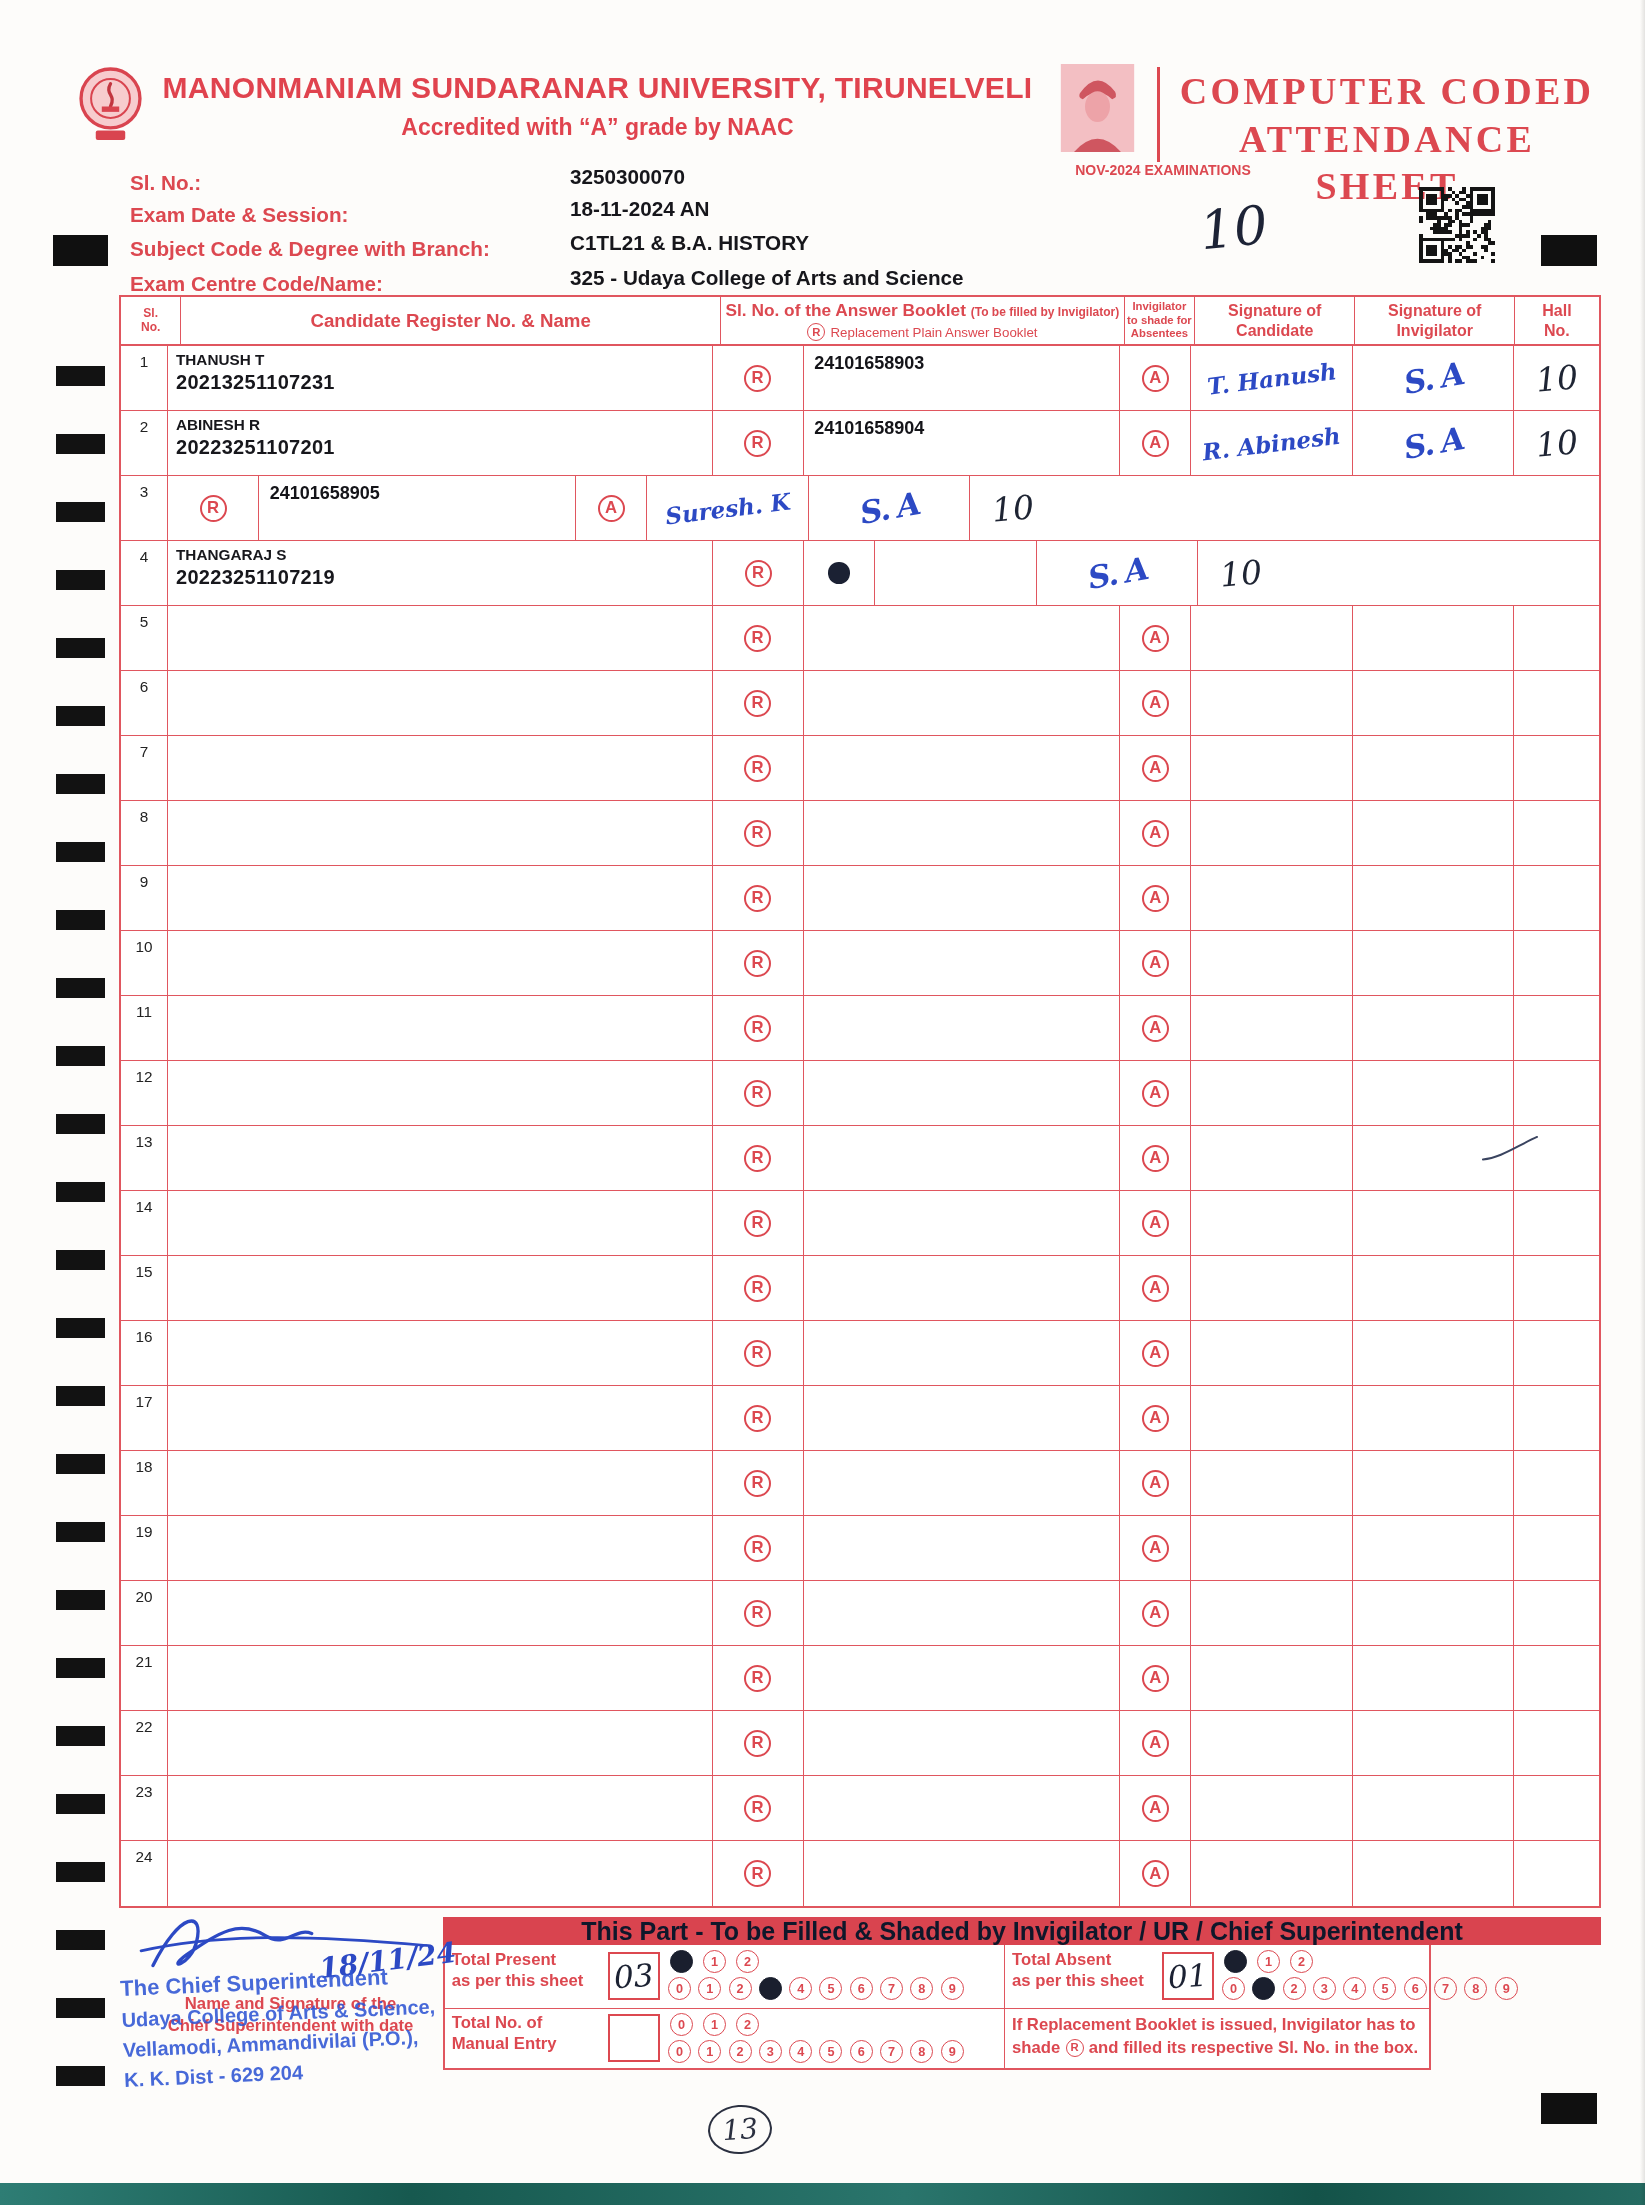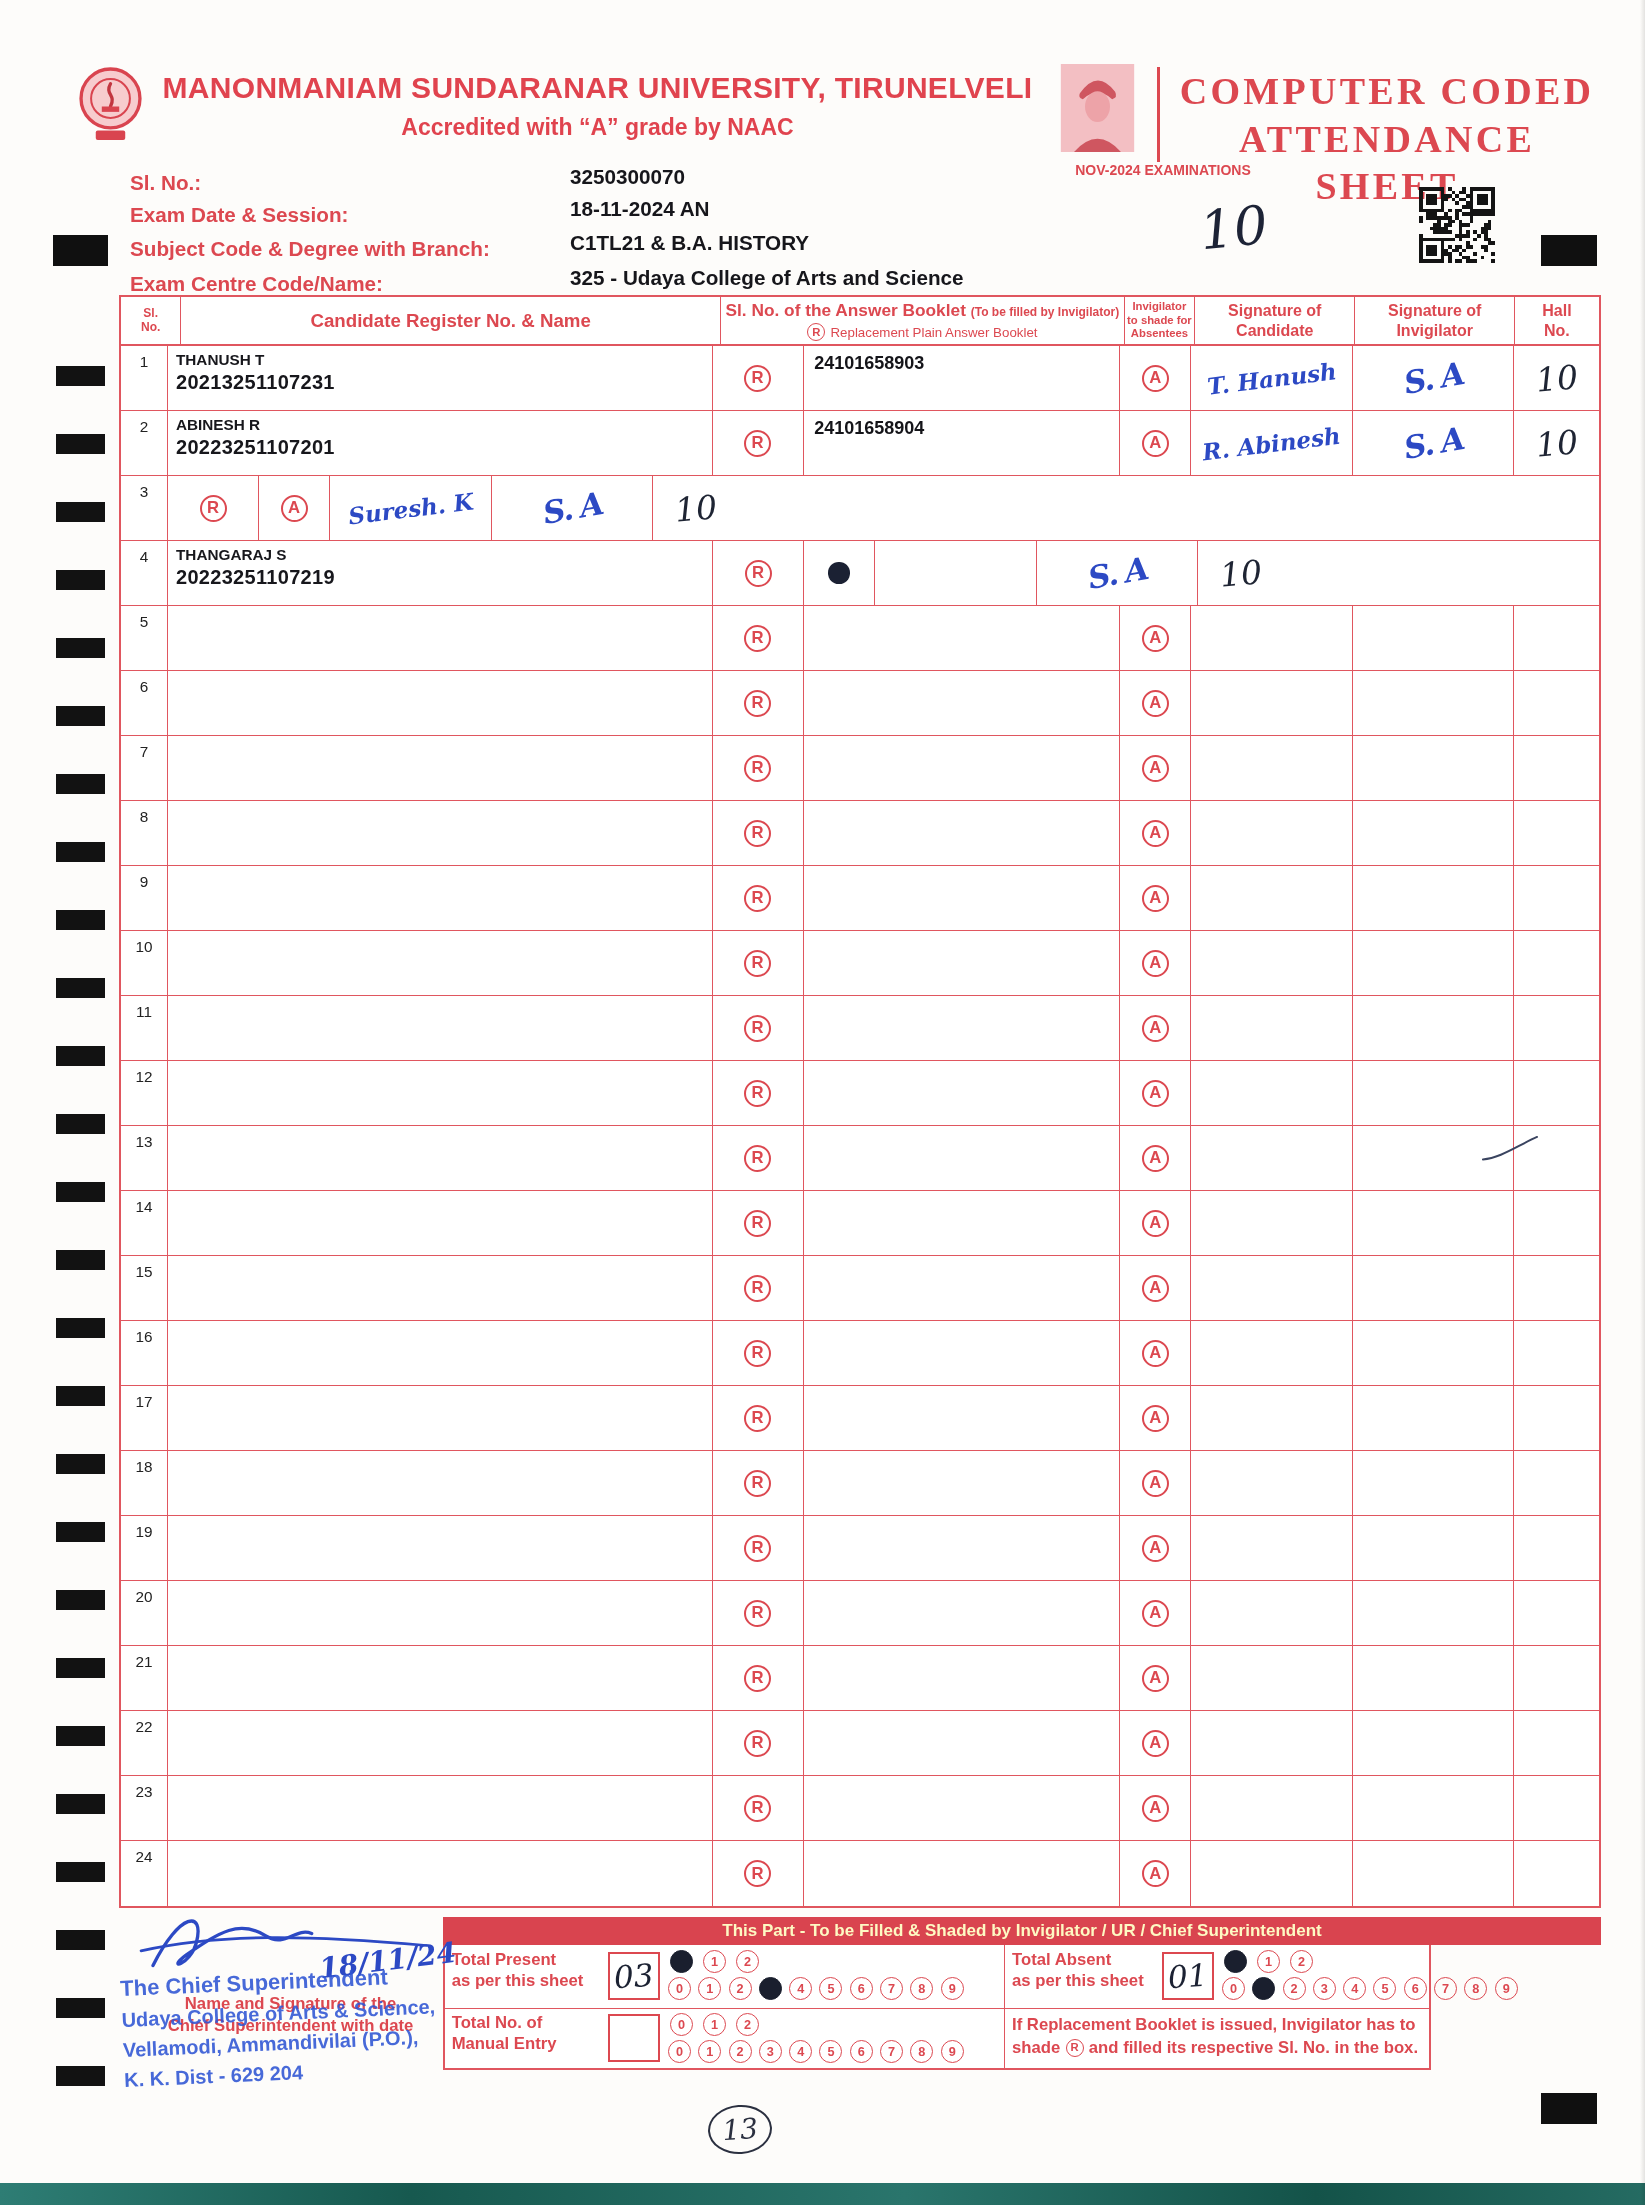--- a/index.html
+++ b/index.html
@@ -80,21 +80,21 @@
 
   .sig { font-family:"DejaVu Serif", serif; font-style:italic; font-weight:bold; font-size:23px;
     color:var(--ink); transform:rotate(-7deg); display:inline-block; white-space:nowrap; }
   .mono { font-family:"DejaVu Serif", serif; font-style:italic; font-weight:bold; font-size:31px;
     color:var(--ink); transform:rotate(-10deg); display:inline-block; letter-spacing:-2px; }
   .hand-num { font-family:"DejaVu Serif", serif; font-style:italic; font-size:33px;
     color:var(--pen); transform:rotate(-5deg); display:inline-block; }
 
   
   .fbanner { position:absolute; left:443px; top:1917px; width:1158px; height:28px; background:#d9444f;
-    color:#fef9c3; font-size:17px; font-weight:bold; display:flex; align-items:center; justify-content:center; }
+    color:#0f172a; font-size:25px; font-weight:bold; display:flex; align-items:center; justify-content:center; }
   .fgrid { position:absolute; left:443px; top:1945px; width:988px; height:125px;
     border:2px solid var(--line); border-top:none; background:#fff; }
   .fgrid .hline { position:absolute; left:0; top:63px; width:100%; height:1.3px; background:var(--line); }
   .fgrid .vline { position:absolute; left:559px; top:0; width:1.3px; height:100%; background:var(--line); }
   .fc { position:absolute; }
   .flabel { font-size:16.7px; font-weight:bold; color:#dc4850; line-height:1.25; }
   .lblA { left:6.7px; top:5.3px; width:152px; }
   .lblB { left:567px; top:5.3px; width:153px; }
   .lblC { left:6.7px; top:68px; width:152px; }
   .fbox { width:52px; height:48px; border:2px solid var(--red); display:flex; align-items:center; justify-content:center; }
@@ -723,20 +723,21 @@
           </div>
           <div class="c c-hall">
             <span class="hand-num">10</span>
           </div>
         </div>
         <div class="trow">
           <div class="c c-sl">3</div>
           <div class="c c-r">
             <span class="circ">R</span>
           </div>
+          <div class="c c-bk">24101658905</div>
           <div class="c c-ab">
             <span class="circ">A</span>
           </div>
           <div class="c c-cs">
             <span class="sig">Suresh. K</span>
           </div>
           <div class="c c-is">
             <span class="mono">S. A</span>
           </div>
           <div class="c c-hall">

